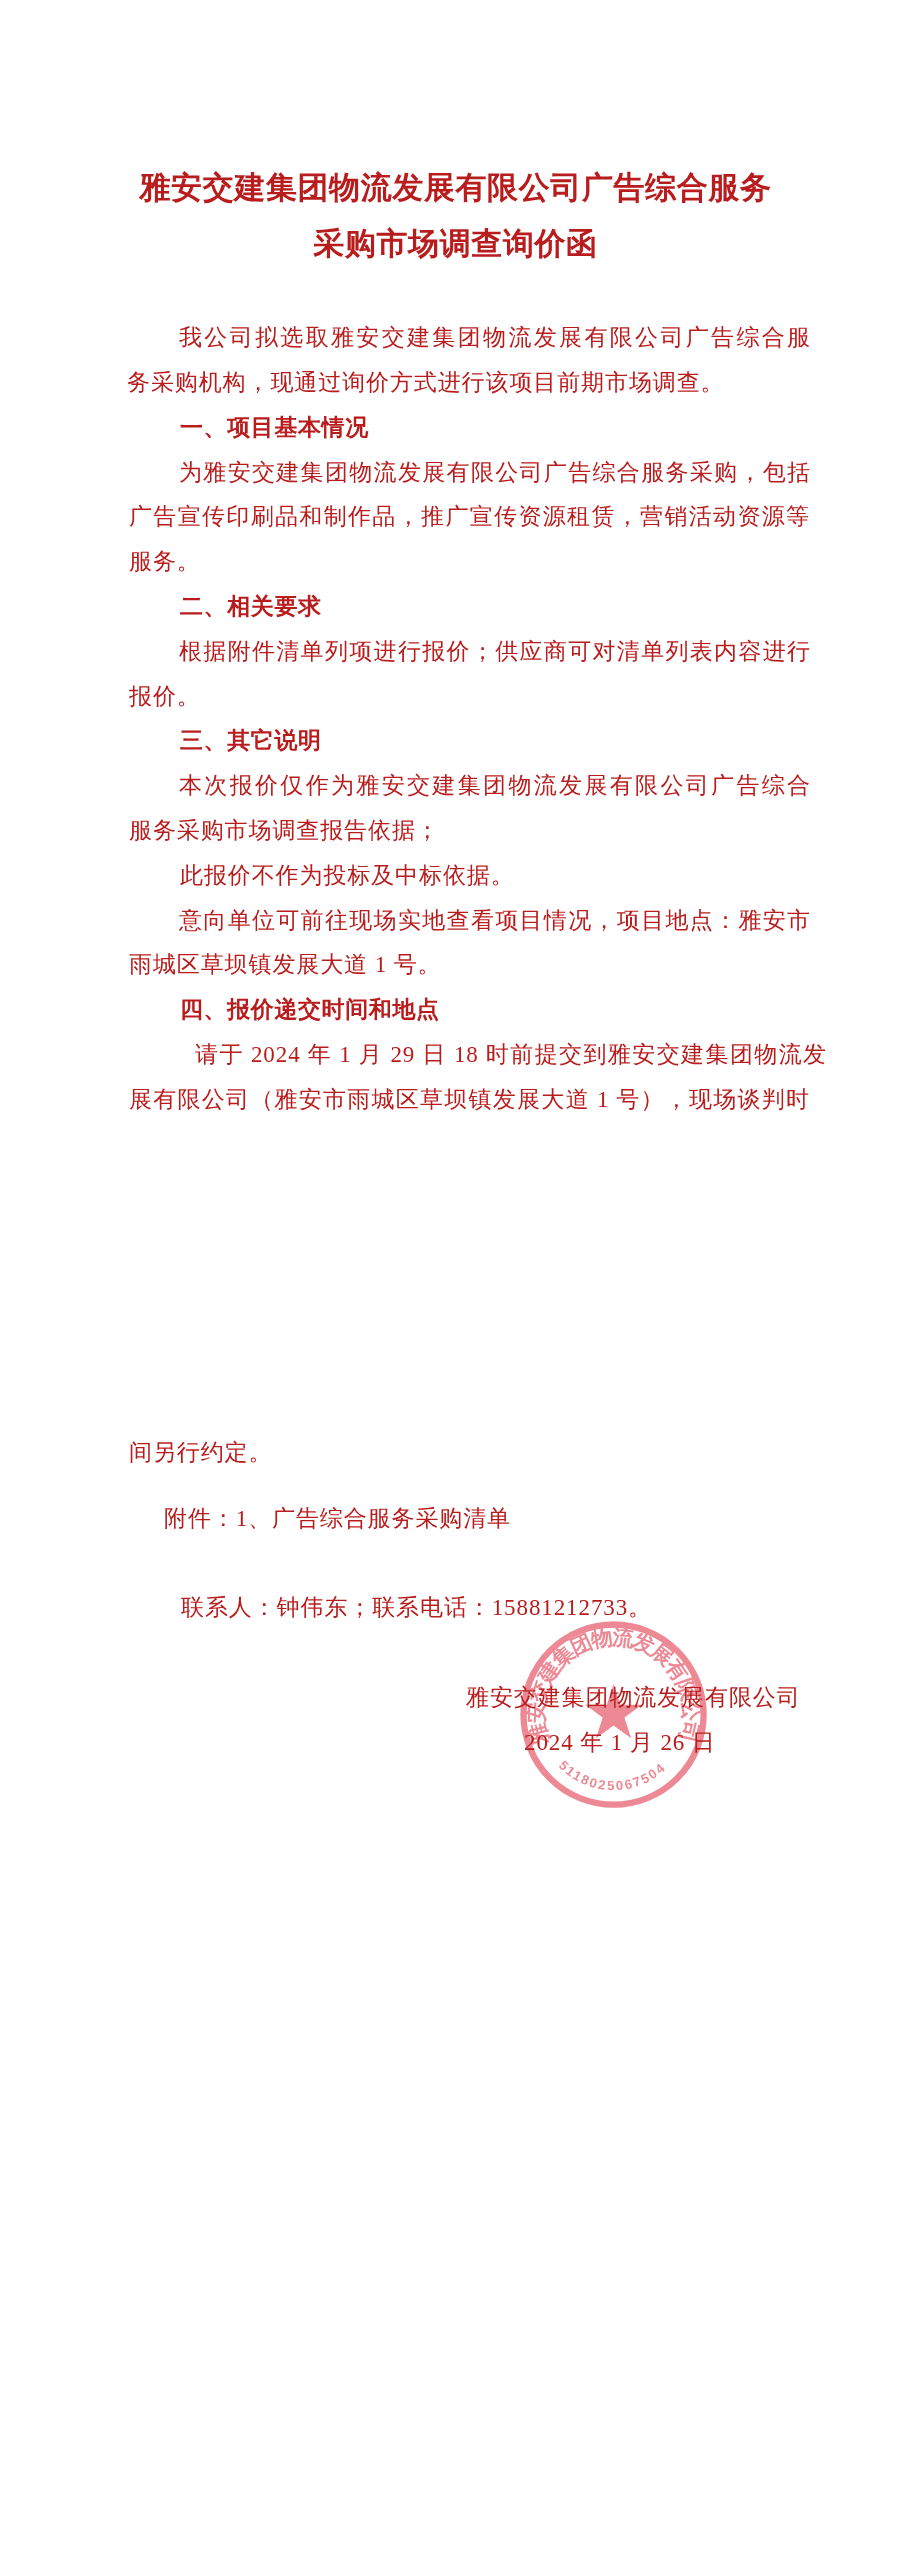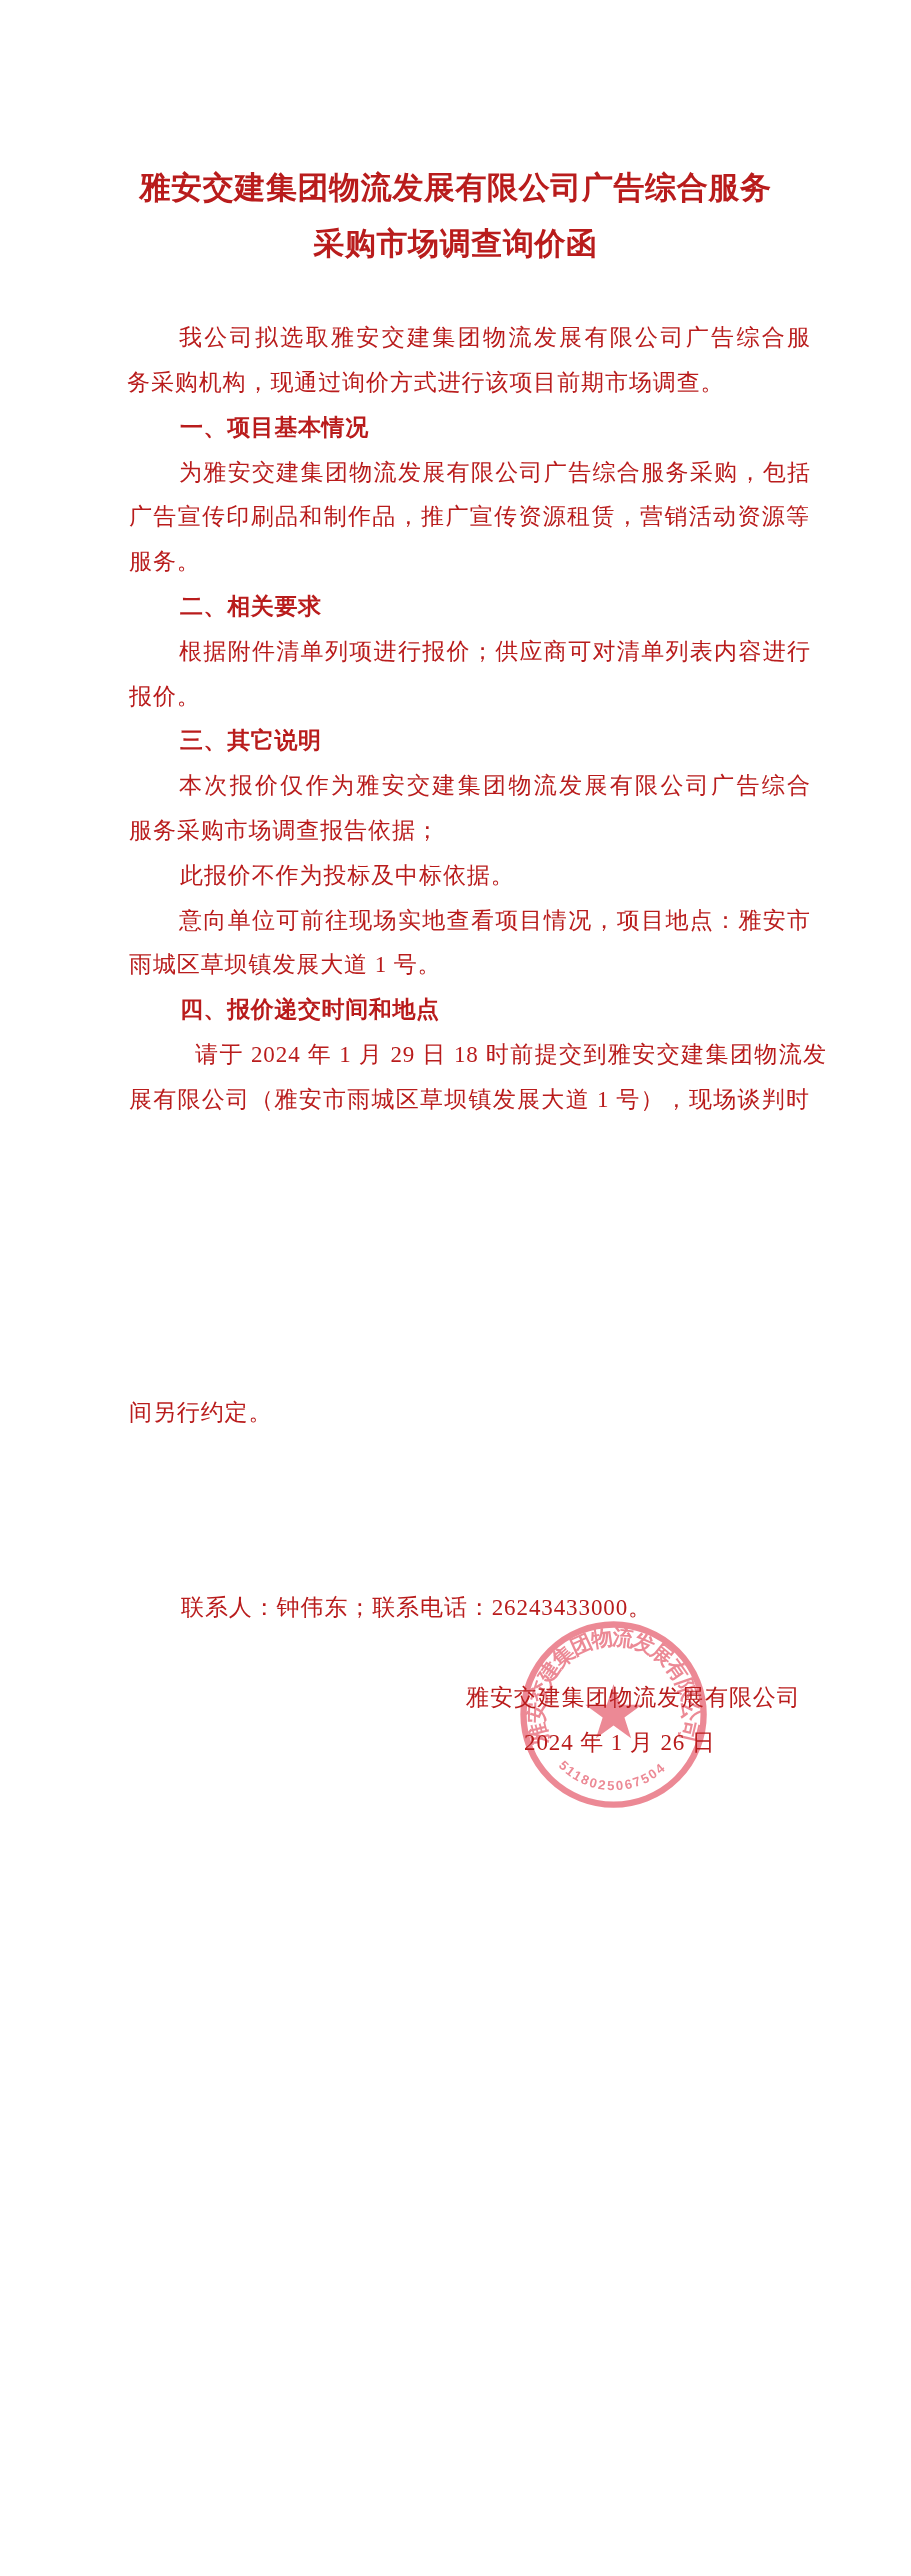--- a/index.html
+++ b/index.html
@@ -101,20 +101,21 @@
       <div class="line style-body" style="top: 682px; left: 129px;">报价。</div>
       <div class="line style-heading" style="top: 726px; left: 180px;">三、其它说明</div>
       <div class="line style-body justify" style="top: 771px; left: 179px; width: 632px;">本次报价仅作为雅安交建集团物流发展有限公司广告综合</div>
       <div class="line style-body" style="top: 816px; left: 129px;">服务采购市场调查报告依据；</div>
       <div class="line style-body" style="top: 861px; left: 180px;">此报价不作为投标及中标依据。</div>
       <div class="line style-body justify" style="top: 906px; left: 179px; width: 632px;">意向单位可前往现场实地查看项目情况，项目地点：雅安市</div>
       <div class="line style-body" style="top: 950px; left: 129px;">雨城区草坝镇发展大道 1 号。</div>
       <div class="line style-heading" style="top: 995px; left: 180px;">四、报价递交时间和地点</div>
       <div class="line style-body justify" style="top: 1040px; left: 195px; width: 632px; font-family: Liberation Serif, serif;">请于 2024 年 1 月 29 日 18 时前提交到雅安交建集团物流发</div>
       <div class="line style-body justify" style="top: 1085px; left: 129px; width: 681px;">展有限公司（雅安市雨城区草坝镇发展大道 1 号），现场谈判时</div>
-      <div class="line style-body" style="top: 1398px; left: 129px; text-align: center;">间另行约定。</div>
-      <div class="line style-body" style="top: 1593px; left: 181px;">联系人：钟伟东；联系电话：26243433000。</div>
+      <div class="line style-body" style="top: 1438px; left: 129px; text-align: center;">间另行约定。</div>
+      <div class="line style-body" style="top: 1504px; left: 164px;">附件：1、广告综合服务采购清单</div>
+      <div class="line style-body" style="top: 1593px; left: 181px;">联系人：钟伟东；联系电话：15881212733。</div>
       <div class="line style-body" style="top: 1683px; left: 466px;">雅安交建集团物流发展有限公司</div>
       <div class="line style-body" style="top: 1728px; left: 524px;">2024 年 1 月 26 日</div>
     </div>
 
 </div>
 
 
 </body></html>

